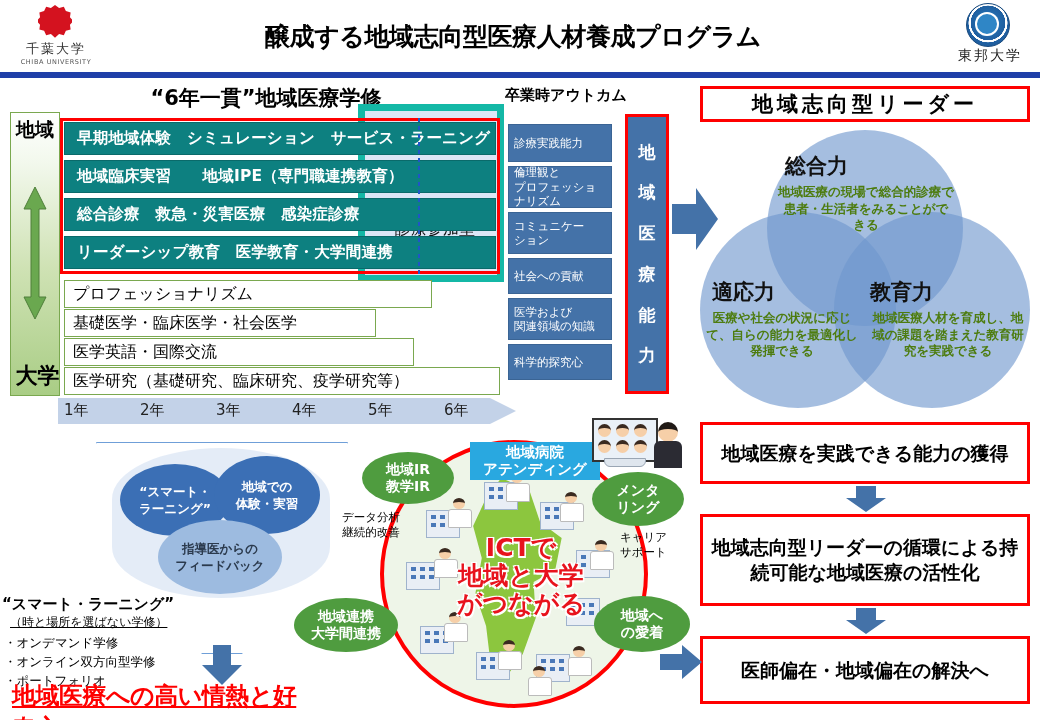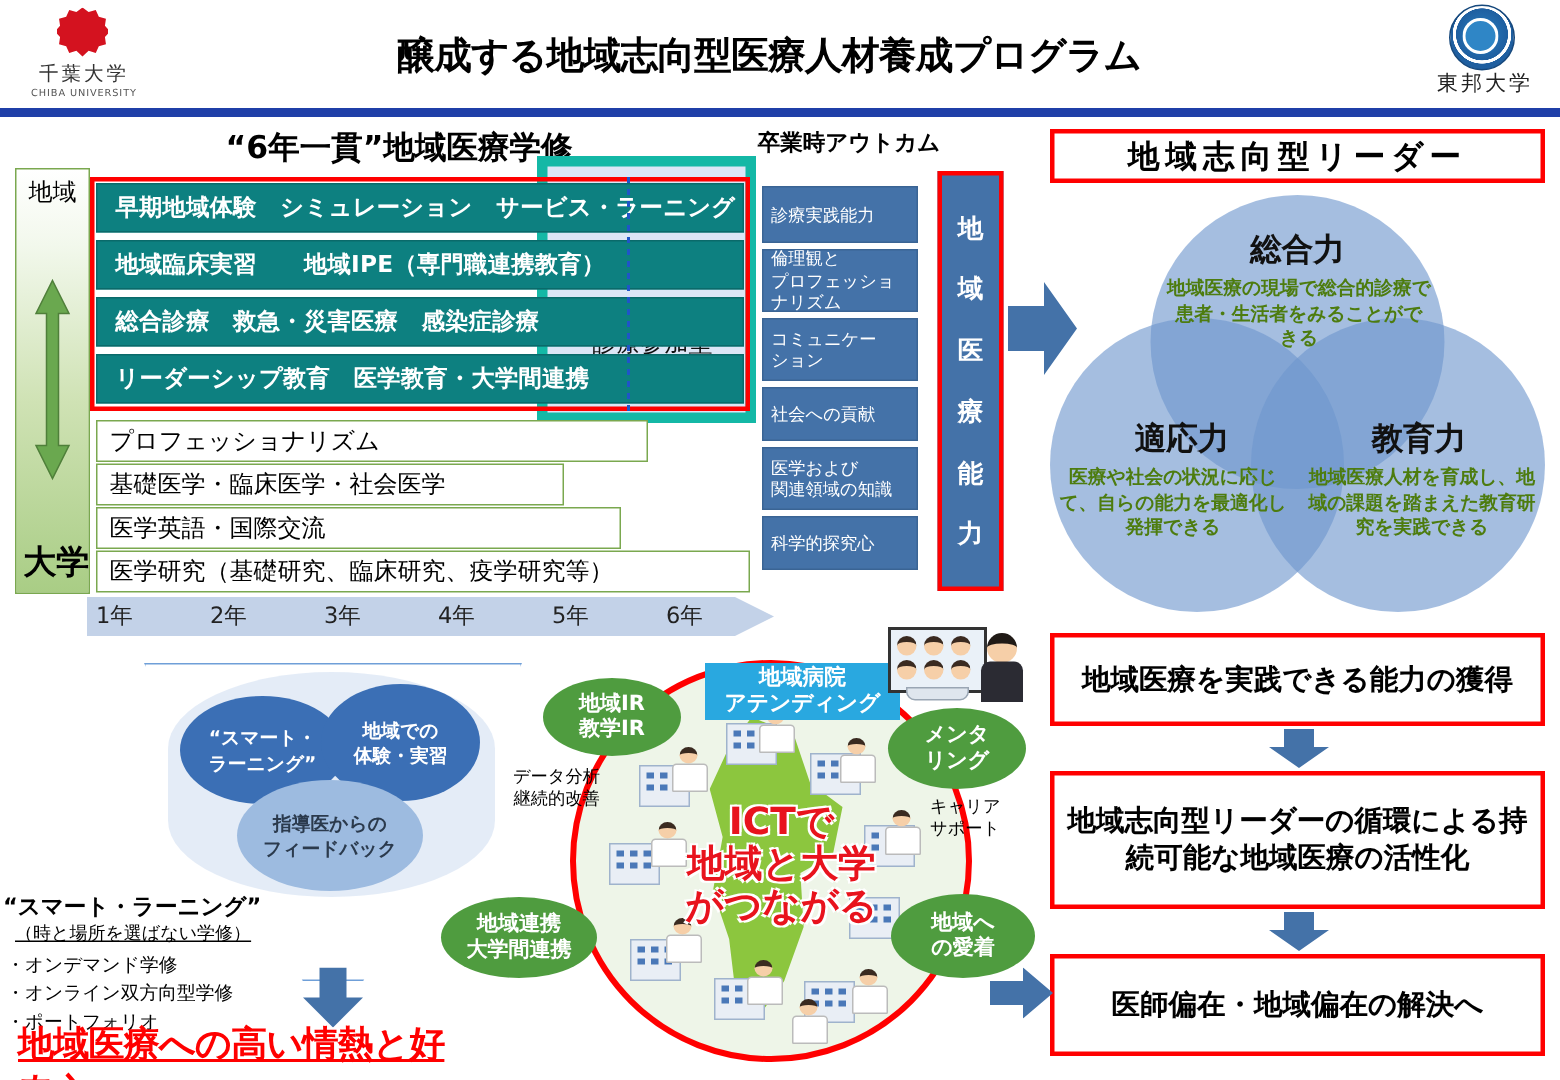--- a/index.html
+++ b/index.html
@@ -42,21 +42,21 @@
   #toho-name{left:0;top:45px;width:92px;text-align:center;font-size:14px;color:#222;letter-spacing:2px;}
 
   
   #sixyear-title{left:86px;top:84px;width:360px;text-align:center;font-size:21px;font-weight:bold;}
 
   #chiiki-daigaku{
     left:10px;top:112px;width:48px;height:282px;
     border:1px solid #7aa84f;
     background:linear-gradient(to bottom,#ffffff 0%,#f2f8ec 18%,#cfe2b4 55%,#a9cd85 100%);
   }
-  #cd-top{left:0;top:6px;width:48px;text-align:center;font-size:16px;font-weight:normal;line-height:1.12;}
+  #cd-top{left:0;top:6px;width:48px;text-align:center;font-size:19px;font-weight:bold;line-height:1.12;}
   #cd-bot{left:0;bottom:6px;width:53px;text-align:center;font-size:22px;font-weight:bold;line-height:1.12;}
   #cd-arrow{left:12px;top:72px;width:24px;height:136px;}
 
   #red-block{left:60px;top:118px;width:440px;height:156px;border:3px solid #ff0000;box-sizing:border-box;}
   .teal-row{
     position:absolute;left:64px;width:432px;height:33px;
     background:#0d8080;color:#fff;font-weight:bold;font-size:15.5px;
     display:flex;align-items:center;padding-left:12px;box-sizing:border-box;
     border:1px solid #0a6a6a;letter-spacing:0.2px;
   }
@@ -100,21 +100,21 @@
 
   
   #leader-box{
     left:700px;top:86px;width:330px;height:36px;border:3px solid #ff0000;
     box-sizing:border-box;background:#fff;display:flex;align-items:center;justify-content:center;
     font-size:21px;font-weight:bold;letter-spacing:4px;
   }
   #venn{left:700px;top:130px;width:330px;height:280px;}
   .v-circle{position:absolute;width:196px;height:196px;border-radius:50%;
     background:rgba(110,150,205,0.62);}
-  .v-head{position:absolute;text-align:center;font-weight:bold;font-size:21px;color:#111;}
+  .v-head{position:absolute;font-weight:bold;font-size:21px;color:#111;}
   .v-body{position:absolute;text-align:center;font-size:12.5px;line-height:1.32;
     font-weight:bold;color:#4d7c0f;}
 
   
   .res-box{position:absolute;left:700px;width:330px;border:3px solid #ff0000;
     box-sizing:border-box;background:#fff;display:flex;align-items:center;
     justify-content:center;text-align:center;font-size:19px;font-weight:bold;line-height:1.3;}
   .dn-arrow{position:absolute;left:846px;width:40px;height:26px;}
 
   

